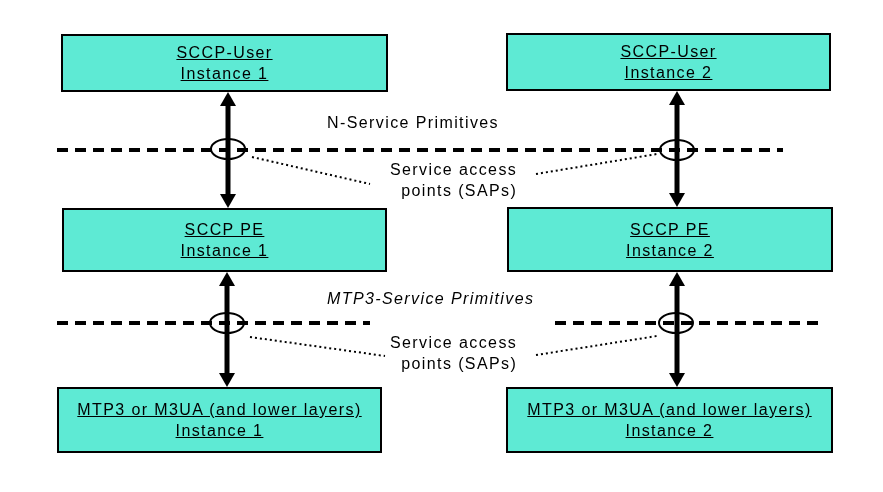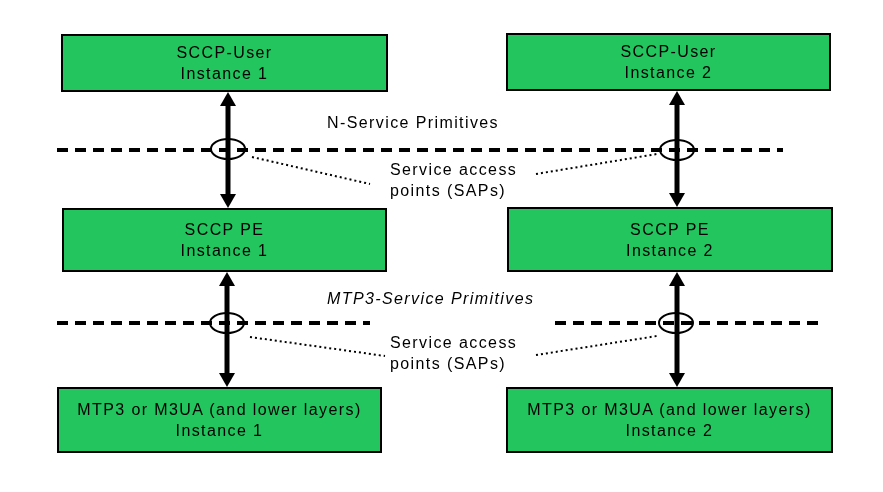--- a/index.html
+++ b/index.html
@@ -20,37 +20,38 @@
     position: absolute;
     left: 0;
     top: 0;
     width: 883px;
     height: 492px;
   }
   .node-box {
     position: absolute;
     box-sizing: border-box;
     border: 2px solid #000000;
-    background: #22c55e;
+    background: #5eead4;
     display: flex;
     flex-direction: column;
     align-items: center;
     justify-content: center;
     text-align: center;
     font-size: 16px;
     letter-spacing: 1.4px;
     line-height: 21px;
+    text-decoration: underline;
   }
   .annotation {
     position: absolute;
     font-size: 16px;
     letter-spacing: 1.4px;
     line-height: 21px;
     white-space: nowrap;
-    text-align: left;
+    text-align: right;
   }
 </style>
 </head>
 <body>
 
 <div class="canvas">
 
   <svg class="lines-svg" viewBox="0 0 883 492">
 
     <g>

